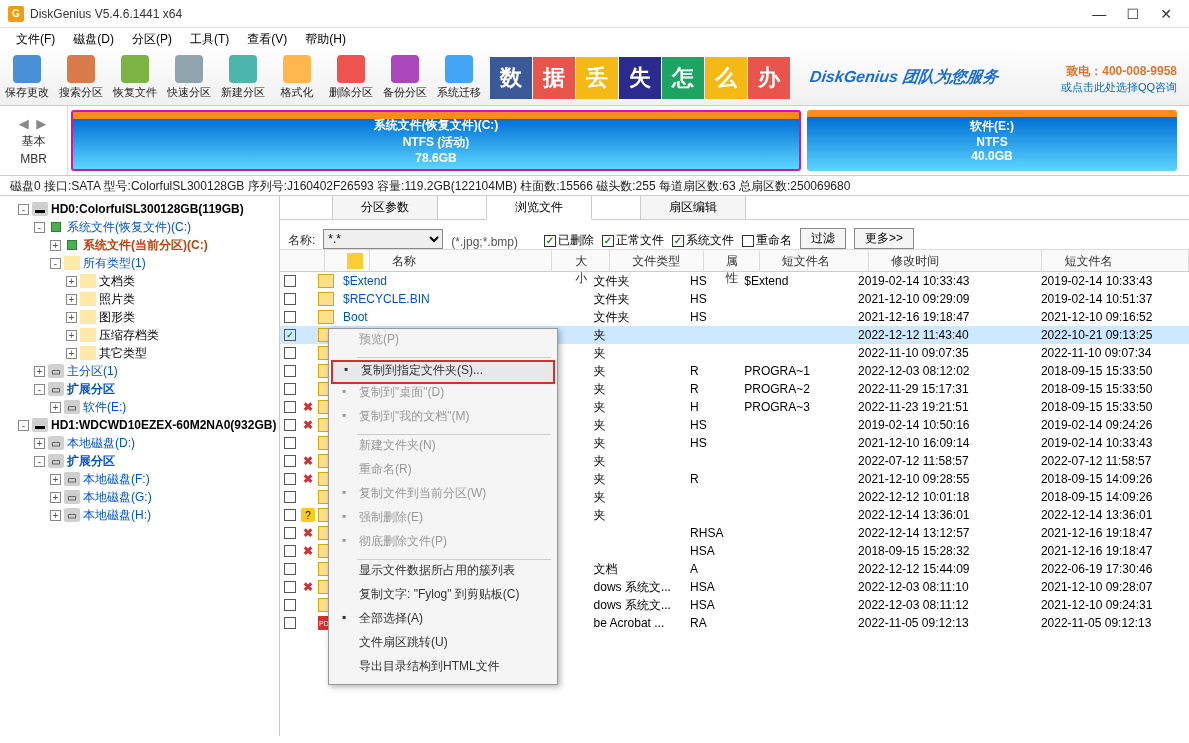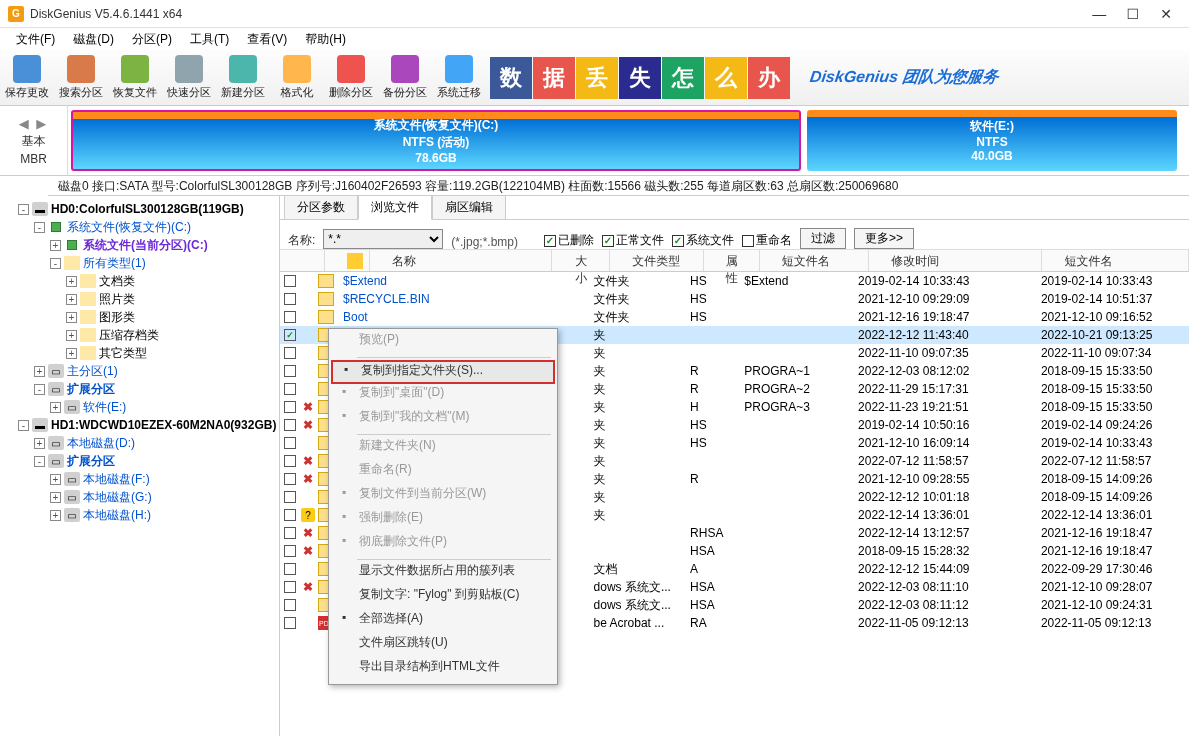--- a/index.html
+++ b/index.html
@@ -26,39 +26,39 @@
 .disk-nav { width: 68px; display: flex; flex-direction: column; align-items: center; justify-content: center; border-right: 1px solid #ddd;}
 .disk-nav .arrows { color:#888; font-size:13px; letter-spacing:2px;}
 .disk-nav .txt { color:#333; margin-top:2px;}
 .partition { flex-shrink:0; margin: 4px 3px; border-radius:3px; display:flex; flex-direction:column; align-items:center; justify-content:center; color:#fff; font-weight:bold; position:relative; }
 .partition .p-title { font-size:12px; }
 .partition .p-fs { font-size:12px; }
 .partition .p-sz { font-size:12px; }
 .part-c { width: 730px; background: linear-gradient(#ff8c1a 0%, #ff8c1a 12%, #006fd6 12%, #5dd6ff 100%); border:2px solid #d815a3; }
 .part-e { width: 370px; background: linear-gradient(#ff8c1a 0%, #ff8c1a 12%, #006fd6 12%, #5dd6ff 100%); }
 
-.status-line { height: 20px; padding: 2px 10px; color:#222; border-bottom: 1px solid #ccc; margin-left: 48px; }
+.status-line { height: 20px; padding: 2px 10px; color:#222; border-bottom: 1px solid #ccc; }
 
 .main { display: flex; height: 540px; }
 .tree-pane { width: 280px; border-right: 1px solid #ccc; overflow: auto; padding: 4px 2px;}
 .tree-pane .node { display: flex; align-items: center; height: 18px; white-space: nowrap; }
 .tree-pane .exp { width:11px; height:11px; border:1px solid #888; margin-right:3px; text-align:center; line-height:9px; font-size:10px; color:#555; flex-shrink:0;}
 .tree-pane .ico { width:16px; height:14px; margin-right:3px; flex-shrink:0; display:inline-flex; align-items:center; justify-content:center; font-size:10px;}
 .tree-pane .lbl { color:#000; }
 .tree-pane .lbl.blue { color:#0052cc; }
-.tree-pane .lbl.brown { color:#6d28d9; }
+.tree-pane .lbl.brown { color:#c2410c; }
 .tree-pane .lbl.bold { font-weight:bold; }
 .ind1{padding-left:16px;} .ind2{padding-left:32px;} .ind3{padding-left:48px;} .ind4{padding-left:64px;}
 .drive-ico{background:#d0d0d0;border-radius:2px;}
 .folder-ico{background:#ffe9a8;}
 .green-sq{background:#4caf50;border:1px solid #2e7d32;width:10px;height:10px;}
 
 .right-pane { flex: 1; display:flex; flex-direction:column; min-width:0;}
 .tabs { height: 24px; display:flex; border-bottom:1px solid #ccc; align-items:flex-end; padding-left:4px; gap:0;}
-.tabs .tab { padding:3px 12px; border:1px solid #ccc; border-bottom:none; background:#f5f5f5; }
+.tabs .tab { padding:3px 28px; border:1px solid #ccc; border-bottom:none; background:#f5f5f5;margin-left:48px; }
 .tabs .tab.active { background:#fff; border-bottom:1px solid #fff; margin-bottom:-1px;}
 
 .filter-row { height: 30px; display:flex; align-items:flex-end; gap:8px; padding: 0 8px; border-bottom:1px solid #ddd;}
 .filter-row .lbl { color:#333; }
 .filter-row select { height:20px; width:120px; border:1px solid #888;}
 .filter-row .ext { color:#555; }
 .chk { display:flex; align-items:center; gap:2px; }
 .chk .box { width:12px; height:12px; border:1px solid #333; display:flex; align-items:center; justify-content:center; color:#1a8c1a; font-size:10px; font-weight:bold;}
 .btn-sm { border:1px solid #888; background:#f5f5f5; padding:1px 10px; }
 
@@ -159,20 +159,24 @@
     <div class="banner-tiles" id="banner-tiles">
         <div style="background: rgb(59, 89, 152);">数</div>
         <div style="background: rgb(232, 85, 77);">据</div>
         <div style="background: rgb(245, 185, 22);">丢</div>
         <div style="background: rgb(43, 43, 143);">失</div>
         <div style="background: rgb(29, 163, 98);">怎</div>
         <div style="background: rgb(245, 185, 22);">么</div>
         <div style="background: rgb(232, 85, 77);">办</div>
       </div>
     <div class="banner-slogan">DiskGenius 团队为您服务</div>
+    <div class="banner-phone">
+      <div class="p1"><span>致电：</span><span>400-008-9958</span></div>
+      <div class="p2">或点击此处选择QQ咨询</div>
+    </div>
   </div>
 </div>
 
 <div class="disk-strip">
   <div class="disk-nav">
     <div class="arrows">◀ ▶</div>
     <div class="txt">基本</div>
     <div class="txt">MBR</div>
   </div>
   <div class="partition part-c">
@@ -527,21 +531,21 @@
         <div class="row">
           <span class="chkbox"></span>
           <span style="width:15px;flex-shrink:0;"></span>
           <span class="fico"></span>
           <span class="cell name blue">ft</span>
           <span class="cell size"></span>
           <span class="cell type">文档</span>
           <span class="cell attr">A</span>
           <span class="cell short"></span>
           <span class="cell mod">2022-12-12 15:44:09</span>
-          <span class="cell create">2022-09-29 17:30:46</span>
+          <span class="cell create">2022-06-19 17:30:46</span>
         </div>
         <div class="row">
           <span class="chkbox"></span>
           <span class="x-ico">✖</span>
           <span class="fico"></span>
           <span class="cell name green">h</span>
           <span class="cell size"></span>
           <span class="cell type">dows 系统文...</span>
           <span class="cell attr">HSA</span>
           <span class="cell short"></span>

